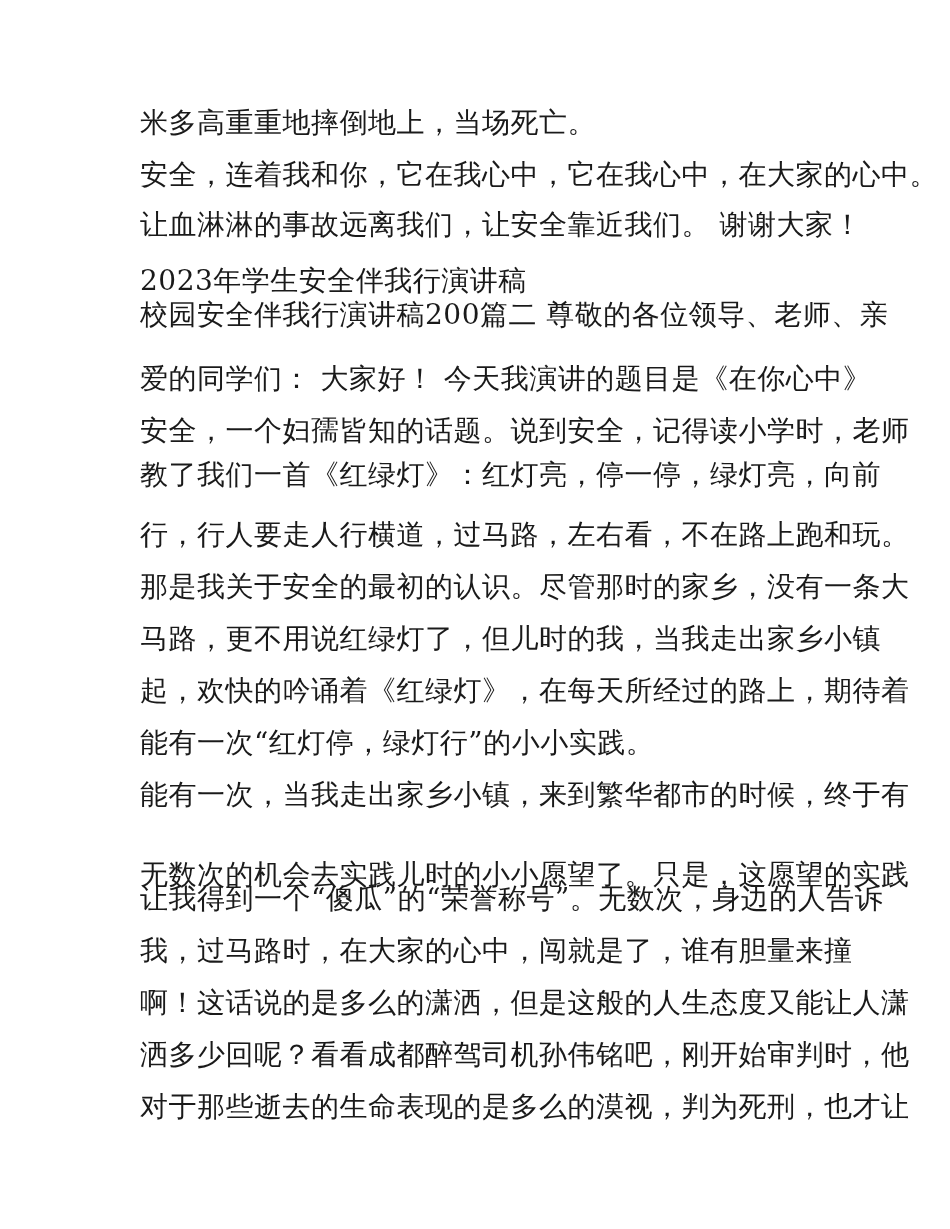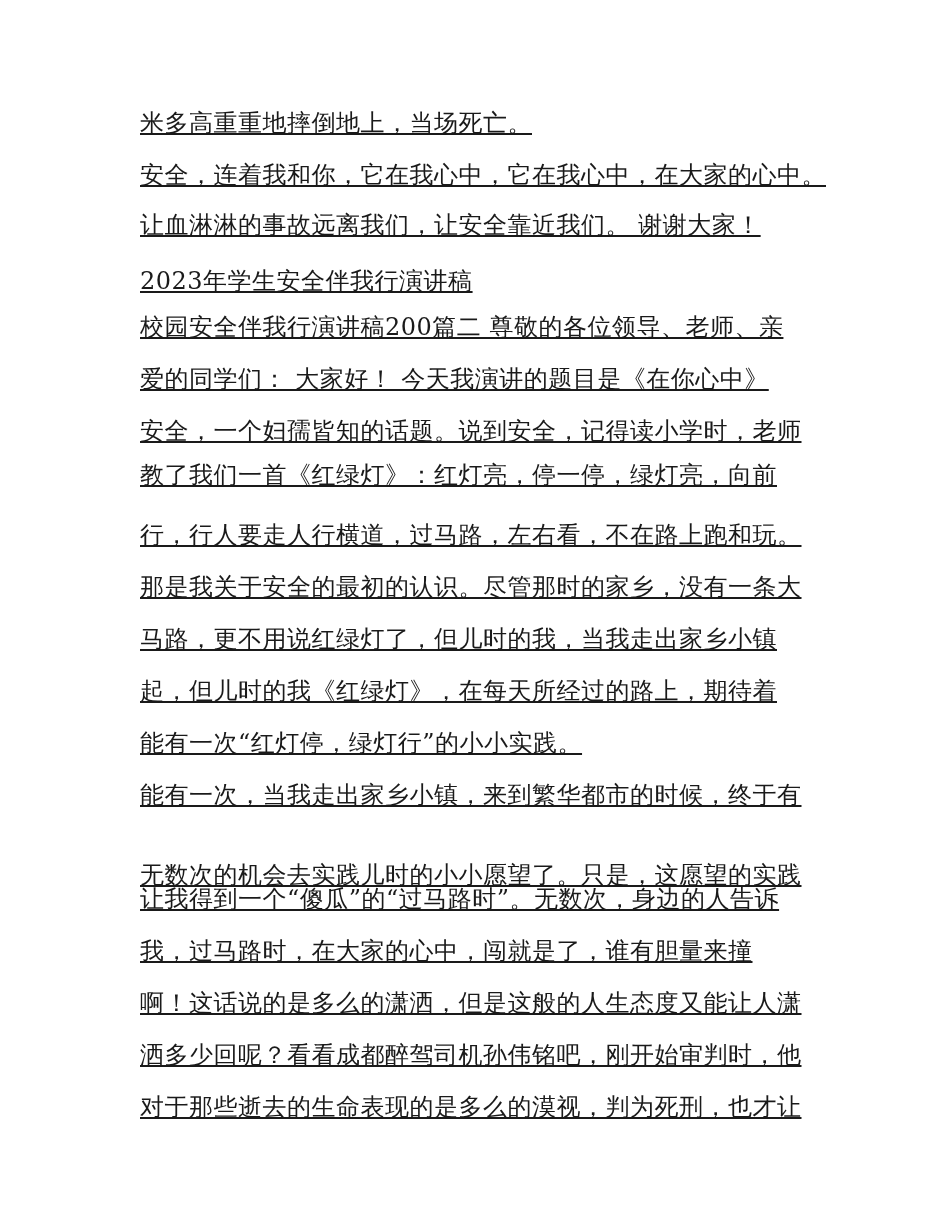--- a/index.html
+++ b/index.html
@@ -18,43 +18,42 @@
     .page {
       position: absolute;
       left: 140px;
       top: 108px;
       width: 680px;
     }
     .line {
       position: absolute;
       left: 0;
       white-space: nowrap;
-      font-size: 24px;
+      font-size: 28px;
       line-height: 30px;
       letter-spacing: 0.5px;
-      text-decoration: underline;
     }
   </style>
 </head>
 <body>
 
 <div class="page">
   <div class="line" style="top:0px">米多高重重地摔倒地上，当场死亡。</div>
   <div class="line" style="top:52px">安全，连着我和你，它在我心中，它在我心中，在大家的心中。</div>
   <div class="line" style="top:102px">让血淋淋的事故远离我们，让安全靠近我们。 谢谢大家！</div>
   <div class="line" style="top:158px">2023年学生安全伴我行演讲稿</div>
-  <div class="line" style="top:204px">校园安全伴我行演讲稿200篇二 尊敬的各位领导、老师、亲</div>
+  <div class="line" style="top:192px">校园安全伴我行演讲稿200篇二 尊敬的各位领导、老师、亲</div>
   <div class="line" style="top:256px">爱的同学们： 大家好！ 今天我演讲的题目是《在你心中》</div>
   <div class="line" style="top:308px">安全，一个妇孺皆知的话题。说到安全，记得读小学时，老师</div>
   <div class="line" style="top:352px">教了我们一首《红绿灯》：红灯亮，停一停，绿灯亮，向前</div>
   <div class="line" style="top:412px">行，行人要走人行横道，过马路，左右看，不在路上跑和玩。</div>
   <div class="line" style="top:464px">那是我关于安全的最初的认识。尽管那时的家乡，没有一条大</div>
   <div class="line" style="top:516px">马路，更不用说红绿灯了，但儿时的我，当我走出家乡小镇</div>
-  <div class="line" style="top:568px">起，但儿时的我《红绿灯》，在每天所经过的路上，期待着</div>
+  <div class="line" style="top:568px">起，欢快的吟诵着《红绿灯》，在每天所经过的路上，期待着</div>
   <div class="line" style="top:620px">能有一次“红灯停，绿灯行”的小小实践。</div>
   <div class="line" style="top:672px">能有一次，当我走出家乡小镇，来到繁华都市的时候，终于有</div>
   <div class="line" style="top:752px">无数次的机会去实践儿时的小小愿望了。只是，这愿望的实践</div>
-  <div class="line" style="top:776px">让我得到一个“傻瓜”的“过马路时”。无数次，身边的人告诉</div>
+  <div class="line" style="top:776px">让我得到一个“傻瓜”的“荣誉称号”。无数次，身边的人告诉</div>
   <div class="line" style="top:828px">我，过马路时，在大家的心中，闯就是了，谁有胆量来撞</div>
   <div class="line" style="top:880px">啊！这话说的是多么的潇洒，但是这般的人生态度又能让人潇</div>
   <div class="line" style="top:932px">洒多少回呢？看看成都醉驾司机孙伟铭吧，刚开始审判时，他</div>
   <div class="line" style="top:984px">对于那些逝去的生命表现的是多么的漠视，判为死刑，也才让</div>
 </div>
 
 </body></html>

